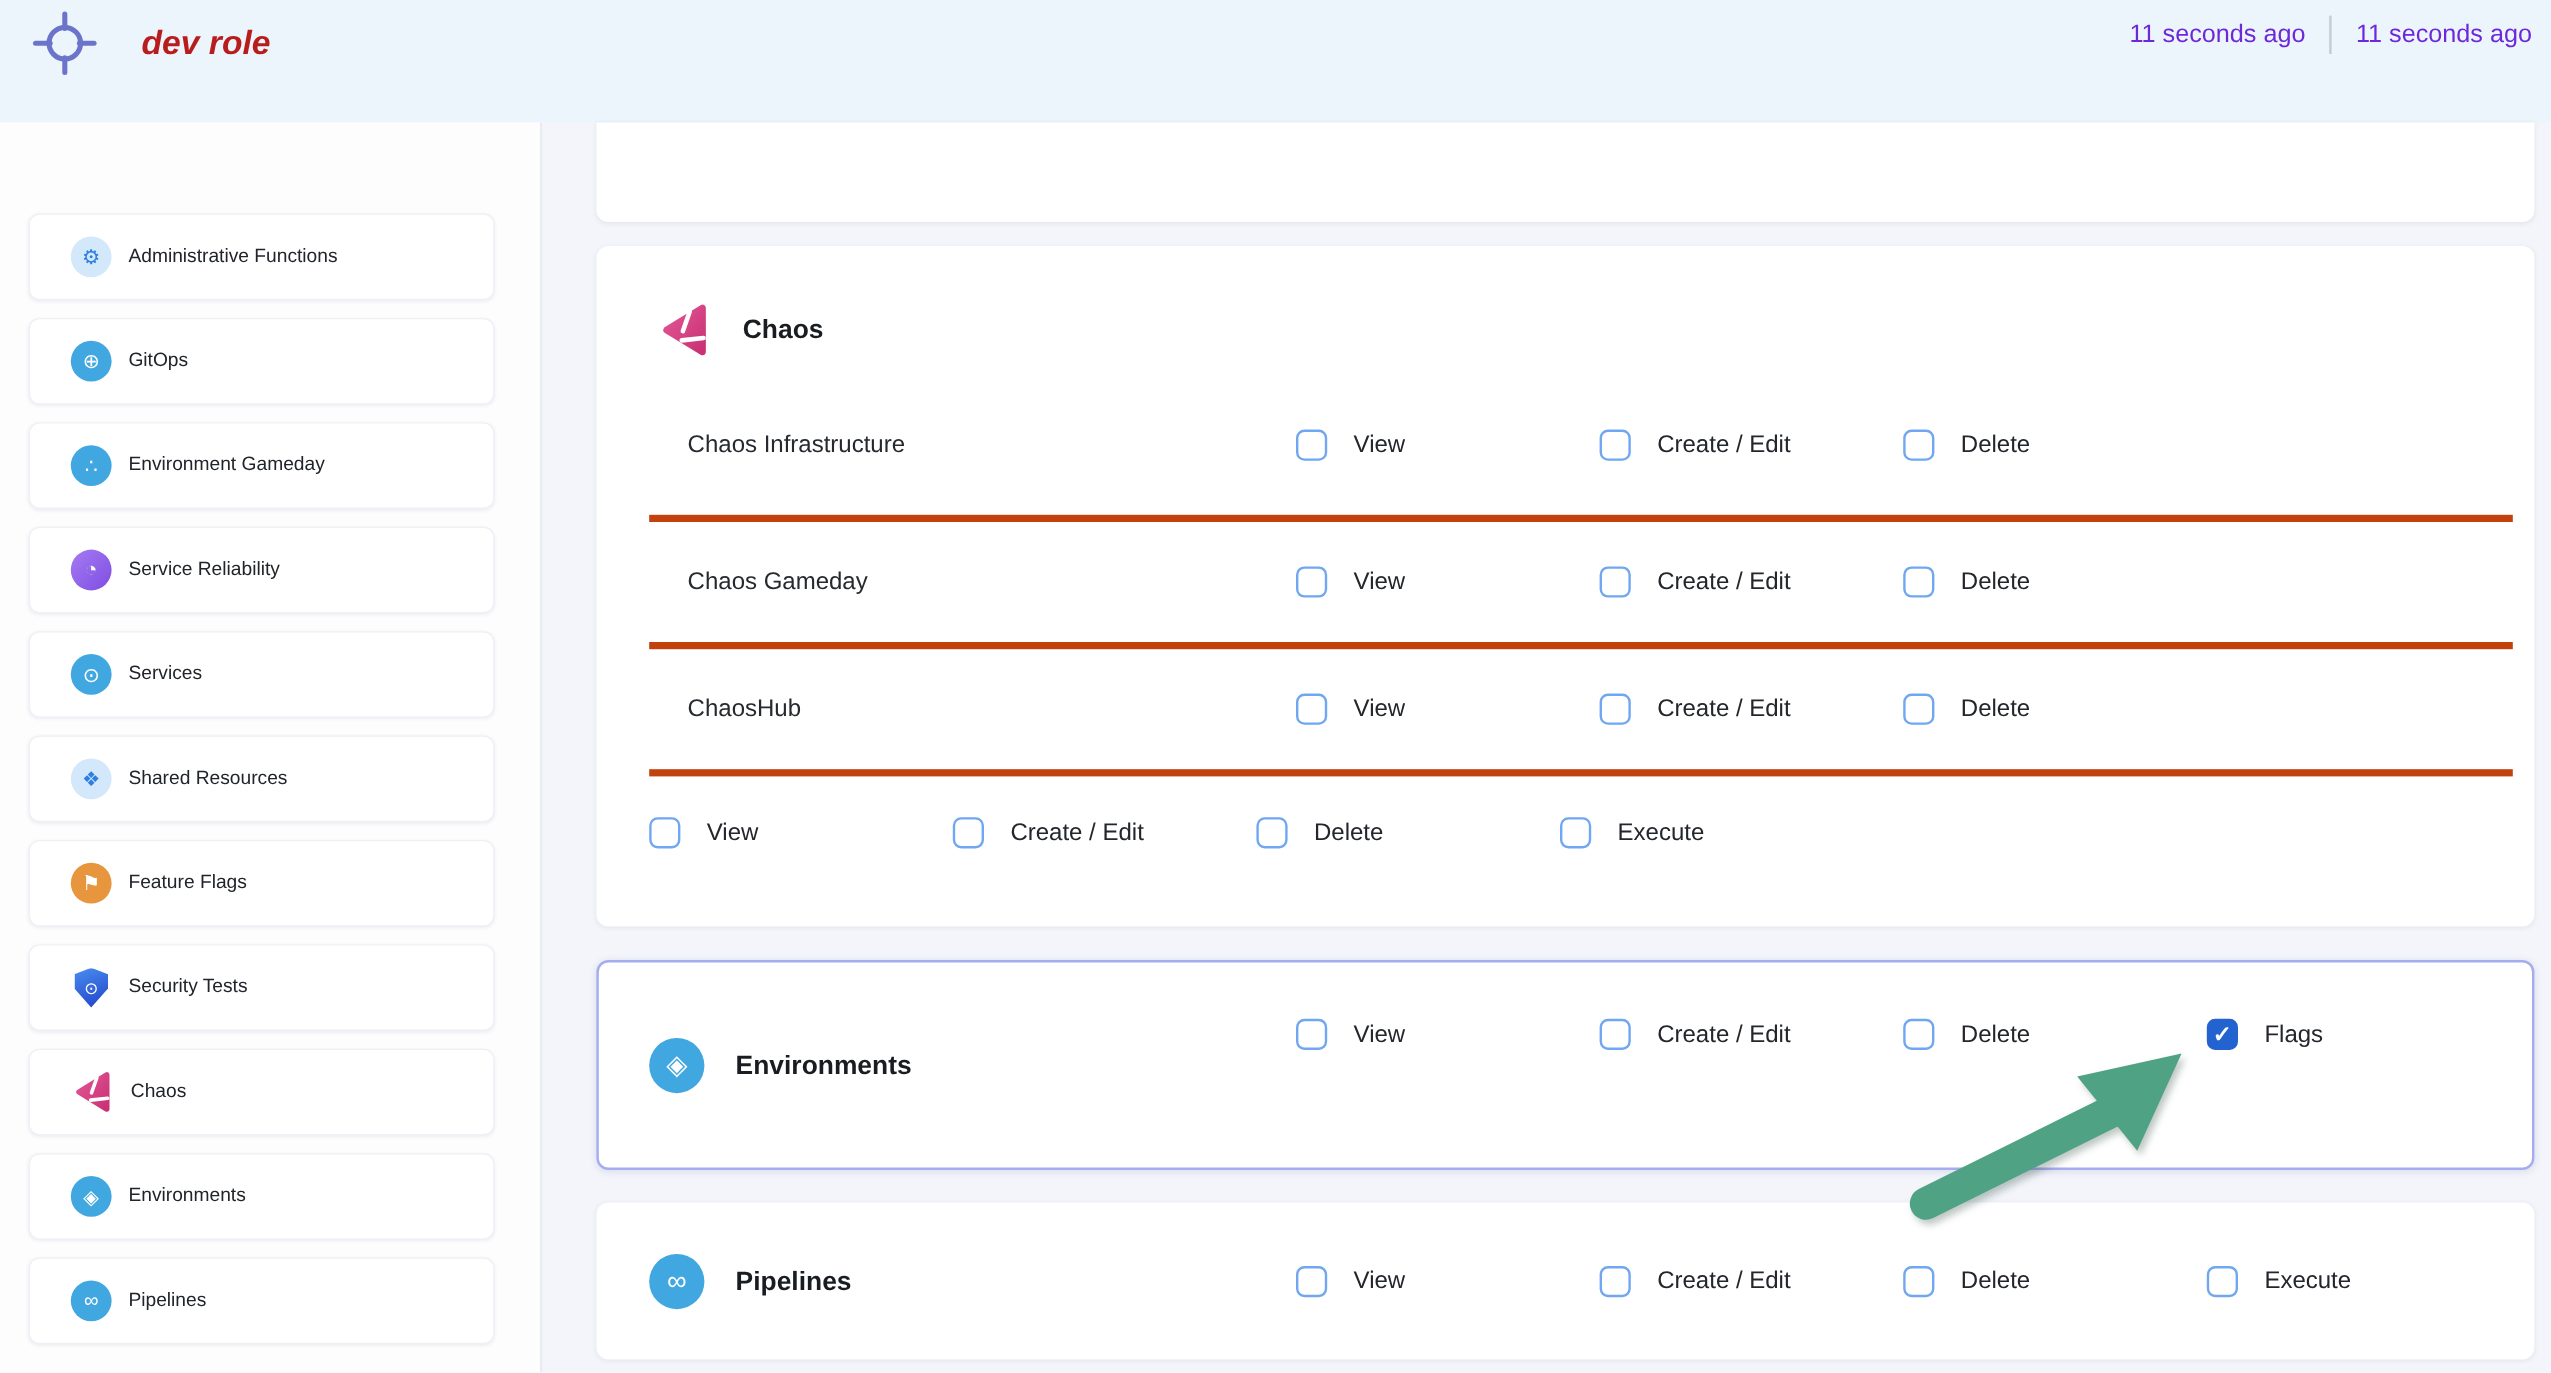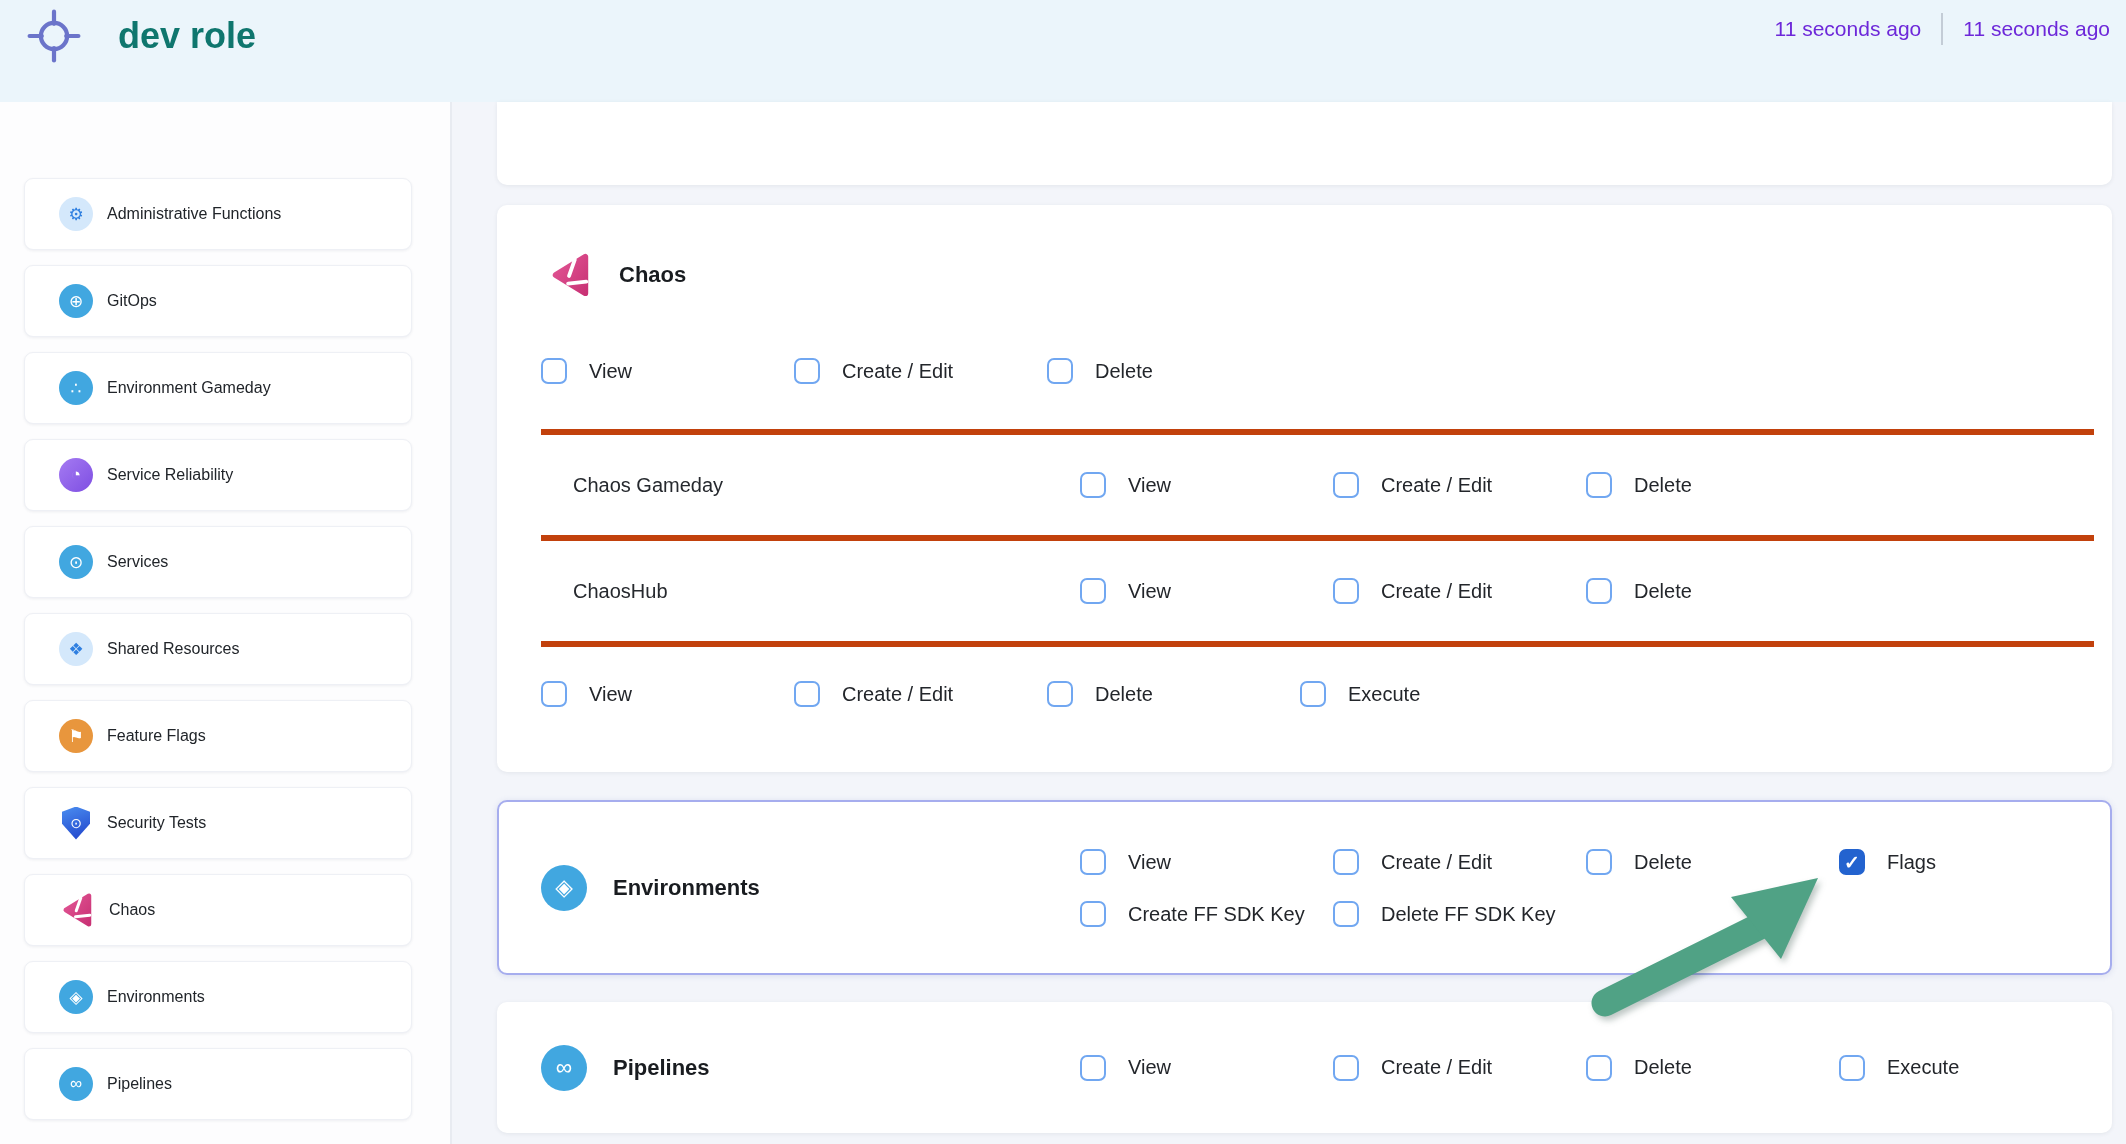--- a/index.html
+++ b/index.html
@@ -4,21 +4,21 @@
 <style>
   html,body{margin:0;padding:0;background:#fff;}
   .app{position:relative;width:2126px;height:1144px;overflow:hidden;
        font-family:"Liberation Sans",sans-serif;background:#f3f5fa;}
 
   
   .hdr{position:absolute;left:0;top:0;width:2126px;height:102px;background:#ebf5fb;
        box-sizing:border-box;display:flex;justify-content:space-between;align-items:flex-start;
        padding:6px 16px 0 24px;}
   .hleft{display:flex;align-items:center;gap:34px;height:60px;}
-  .htitle{font-size:36px;font-weight:700;color:#0f766e;}
+  .htitle{font-size:28px;font-weight:700;color:#b91c1c;font-style:italic;}
   .hright{display:flex;align-items:center;gap:20px;height:46px;color:#6d28d9;font-size:21px;}
   .hdiv{width:2px;height:32px;background:#c3ccd6;}
 
   
   .sidebar{position:absolute;left:0;top:102px;bottom:0;width:452px;background:#fdfdfe;
            border-right:2px solid #e8ebf1;box-sizing:border-box;padding-top:76px;}
   .scard{width:388px;height:72px;margin:0 0 15px 24px;background:#fff;border:1px solid #eef0f5;
          border-radius:9px;box-shadow:0 1px 3px rgba(35,45,70,.07);display:flex;align-items:center;
          padding-left:34px;gap:14px;box-sizing:border-box;cursor:pointer;}
   .slabel{font-size:16px;color:#21252a;}
@@ -171,20 +171,21 @@
               </defs>
               <polygon points="9,24 40,5 40,43" fill="url(#pksec0)" stroke="url(#pksec0)" stroke-width="6" stroke-linejoin="round"></polygon>
               <line x1="29" y1="8" x2="23" y2="25" stroke="#fff" stroke-width="4" stroke-linecap="round"></line>
               <line x1="41" y1="31" x2="22" y2="33" stroke="#fff" stroke-width="4" stroke-linecap="round"></line>
             </svg>
           </span>
           <span class="sec-title">Chaos</span>
         </div>
         <div class="rows">
           <div class="prow first">
+            <span class="rlabel">Chaos Infrastructure</span>
             <span class="perm">
               <span class="cb"></span>
               <span class="plabel">View</span>
             </span>
             <span class="perm">
               <span class="cb"></span>
               <span class="plabel">Create / Edit</span>
             </span>
             <span class="perm">
               <span class="cb"></span>
@@ -256,30 +257,20 @@
               <span class="cb"></span>
               <span class="plabel">Create / Edit</span>
             </span>
             <span class="perm">
               <span class="cb"></span>
               <span class="plabel">Delete</span>
             </span>
             <span class="perm">
               <span class="cb checked"></span>
               <span class="plabel">Flags</span>
-            </span>
-          </div>
-          <div class="eline">
-            <span class="perm">
-              <span class="cb"></span>
-              <span class="plabel">Create FF SDK Key</span>
-            </span>
-            <span class="perm">
-              <span class="cb"></span>
-              <span class="plabel">Delete FF SDK Key</span>
             </span>
           </div>
         </div>
       </div>
       <div class="card pipe-card">
         <div class="pipe-left">
           <span class="icircle big ic-blue">∞</span>
           <span class="sec-title">Pipelines</span>
         </div>
         <span class="perm">

